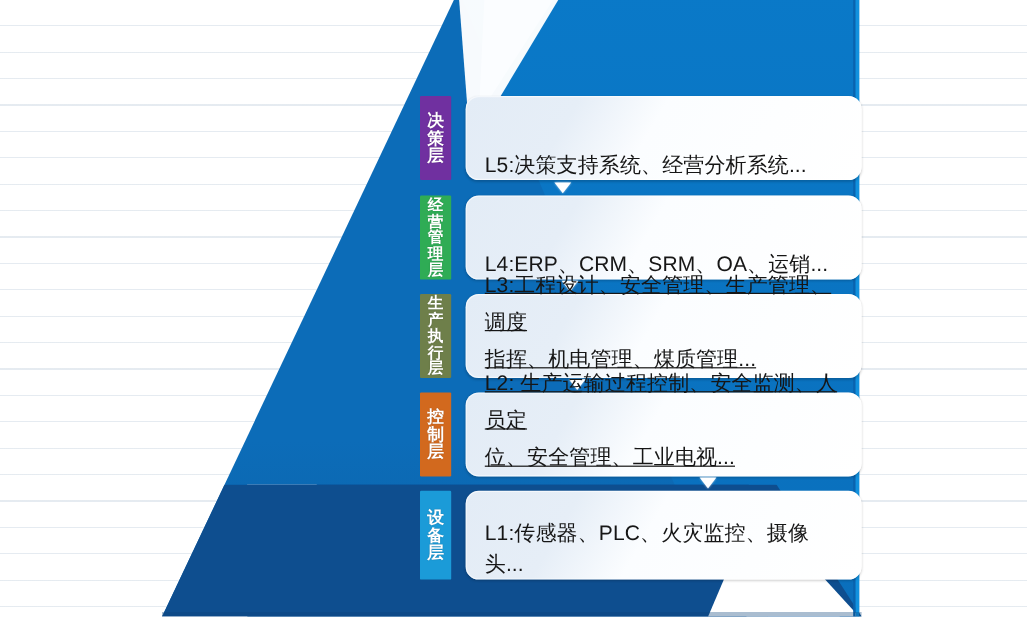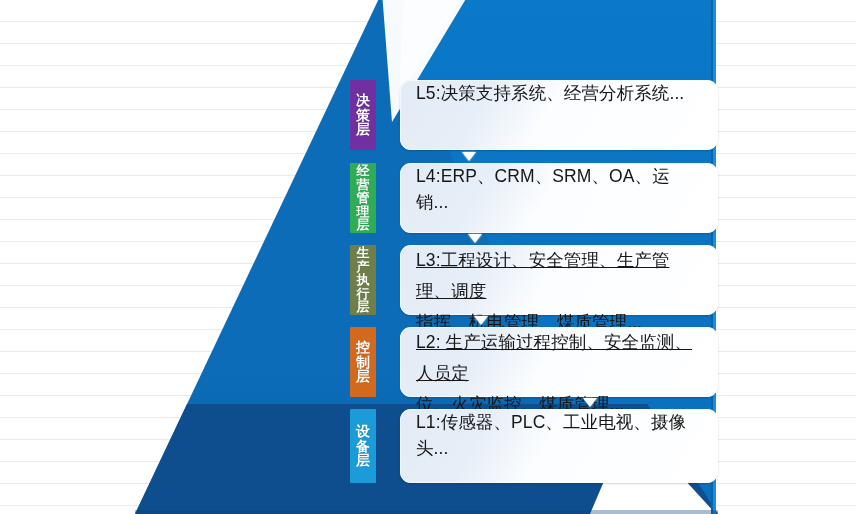--- a/index.html
+++ b/index.html
@@ -42,28 +42,28 @@
     font-size:14px;
     line-height:14.4px;
     font-weight:700;
     letter-spacing:0px;
     border-radius:1px;
     padding:2px 0;
     text-shadow:0 0 1px rgba(0,0,0,.28);
   }
   .tag span{display:block;}
   .panel{
-    margin-left:24px;
+    margin-left:12px;
     flex:1 1 auto;
     border-radius:11px;
     background:
       linear-gradient(120deg,#e3ecf6 0%, #e6eef7 26%, #fbfdff 46%, #ffffff 100%);
     box-shadow:0 1px 2px rgba(0,0,0,.18), 0 0 0 1px rgba(255,255,255,.6) inset;
     display:flex;
-    align-items:flex-start;
+    align-items:flex-end;
     padding:0 16px;
   }
   .panel-text{
     color:#161616;
     font-size:17.5px;
     line-height:26px;
     font-weight:400;
     letter-spacing:.1px;
     white-space:pre-line;
   }
@@ -179,29 +179,29 @@
   <div class="gap-chevron" style="left:474px;top:316px;"></div>
 
   <div class="row" style="left:350px;top:327px;width:368px;height:70px;">
     <div class="tag" style="background:#D2691E;">
       <span>控</span>
       <span>制</span>
       <span>层</span>
     </div>
     <div class="panel">
       <div class="panel-text two-line">L2: 生产运输过程控制、安全监测、人员定
-位、火灾监控、煤质管理...</div>
+位、安全管理、工业电视...</div>
     </div>
   </div>
   <div class="gap-chevron" style="left:583px;top:398px;"></div>
 
   <div class="row" style="left:350px;top:409px;width:368px;height:74px;">
     <div class="tag" style="background:#1B9BD8;">
       <span>设</span>
       <span>备</span>
       <span>层</span>
     </div>
     <div class="panel">
-      <div class="panel-text">L1:传感器、PLC、工业电视、摄像头...</div>
+      <div class="panel-text">L1:传感器、PLC、火灾监控、摄像头...</div>
     </div>
   </div>
 
 </div>
 
 </body></html>

